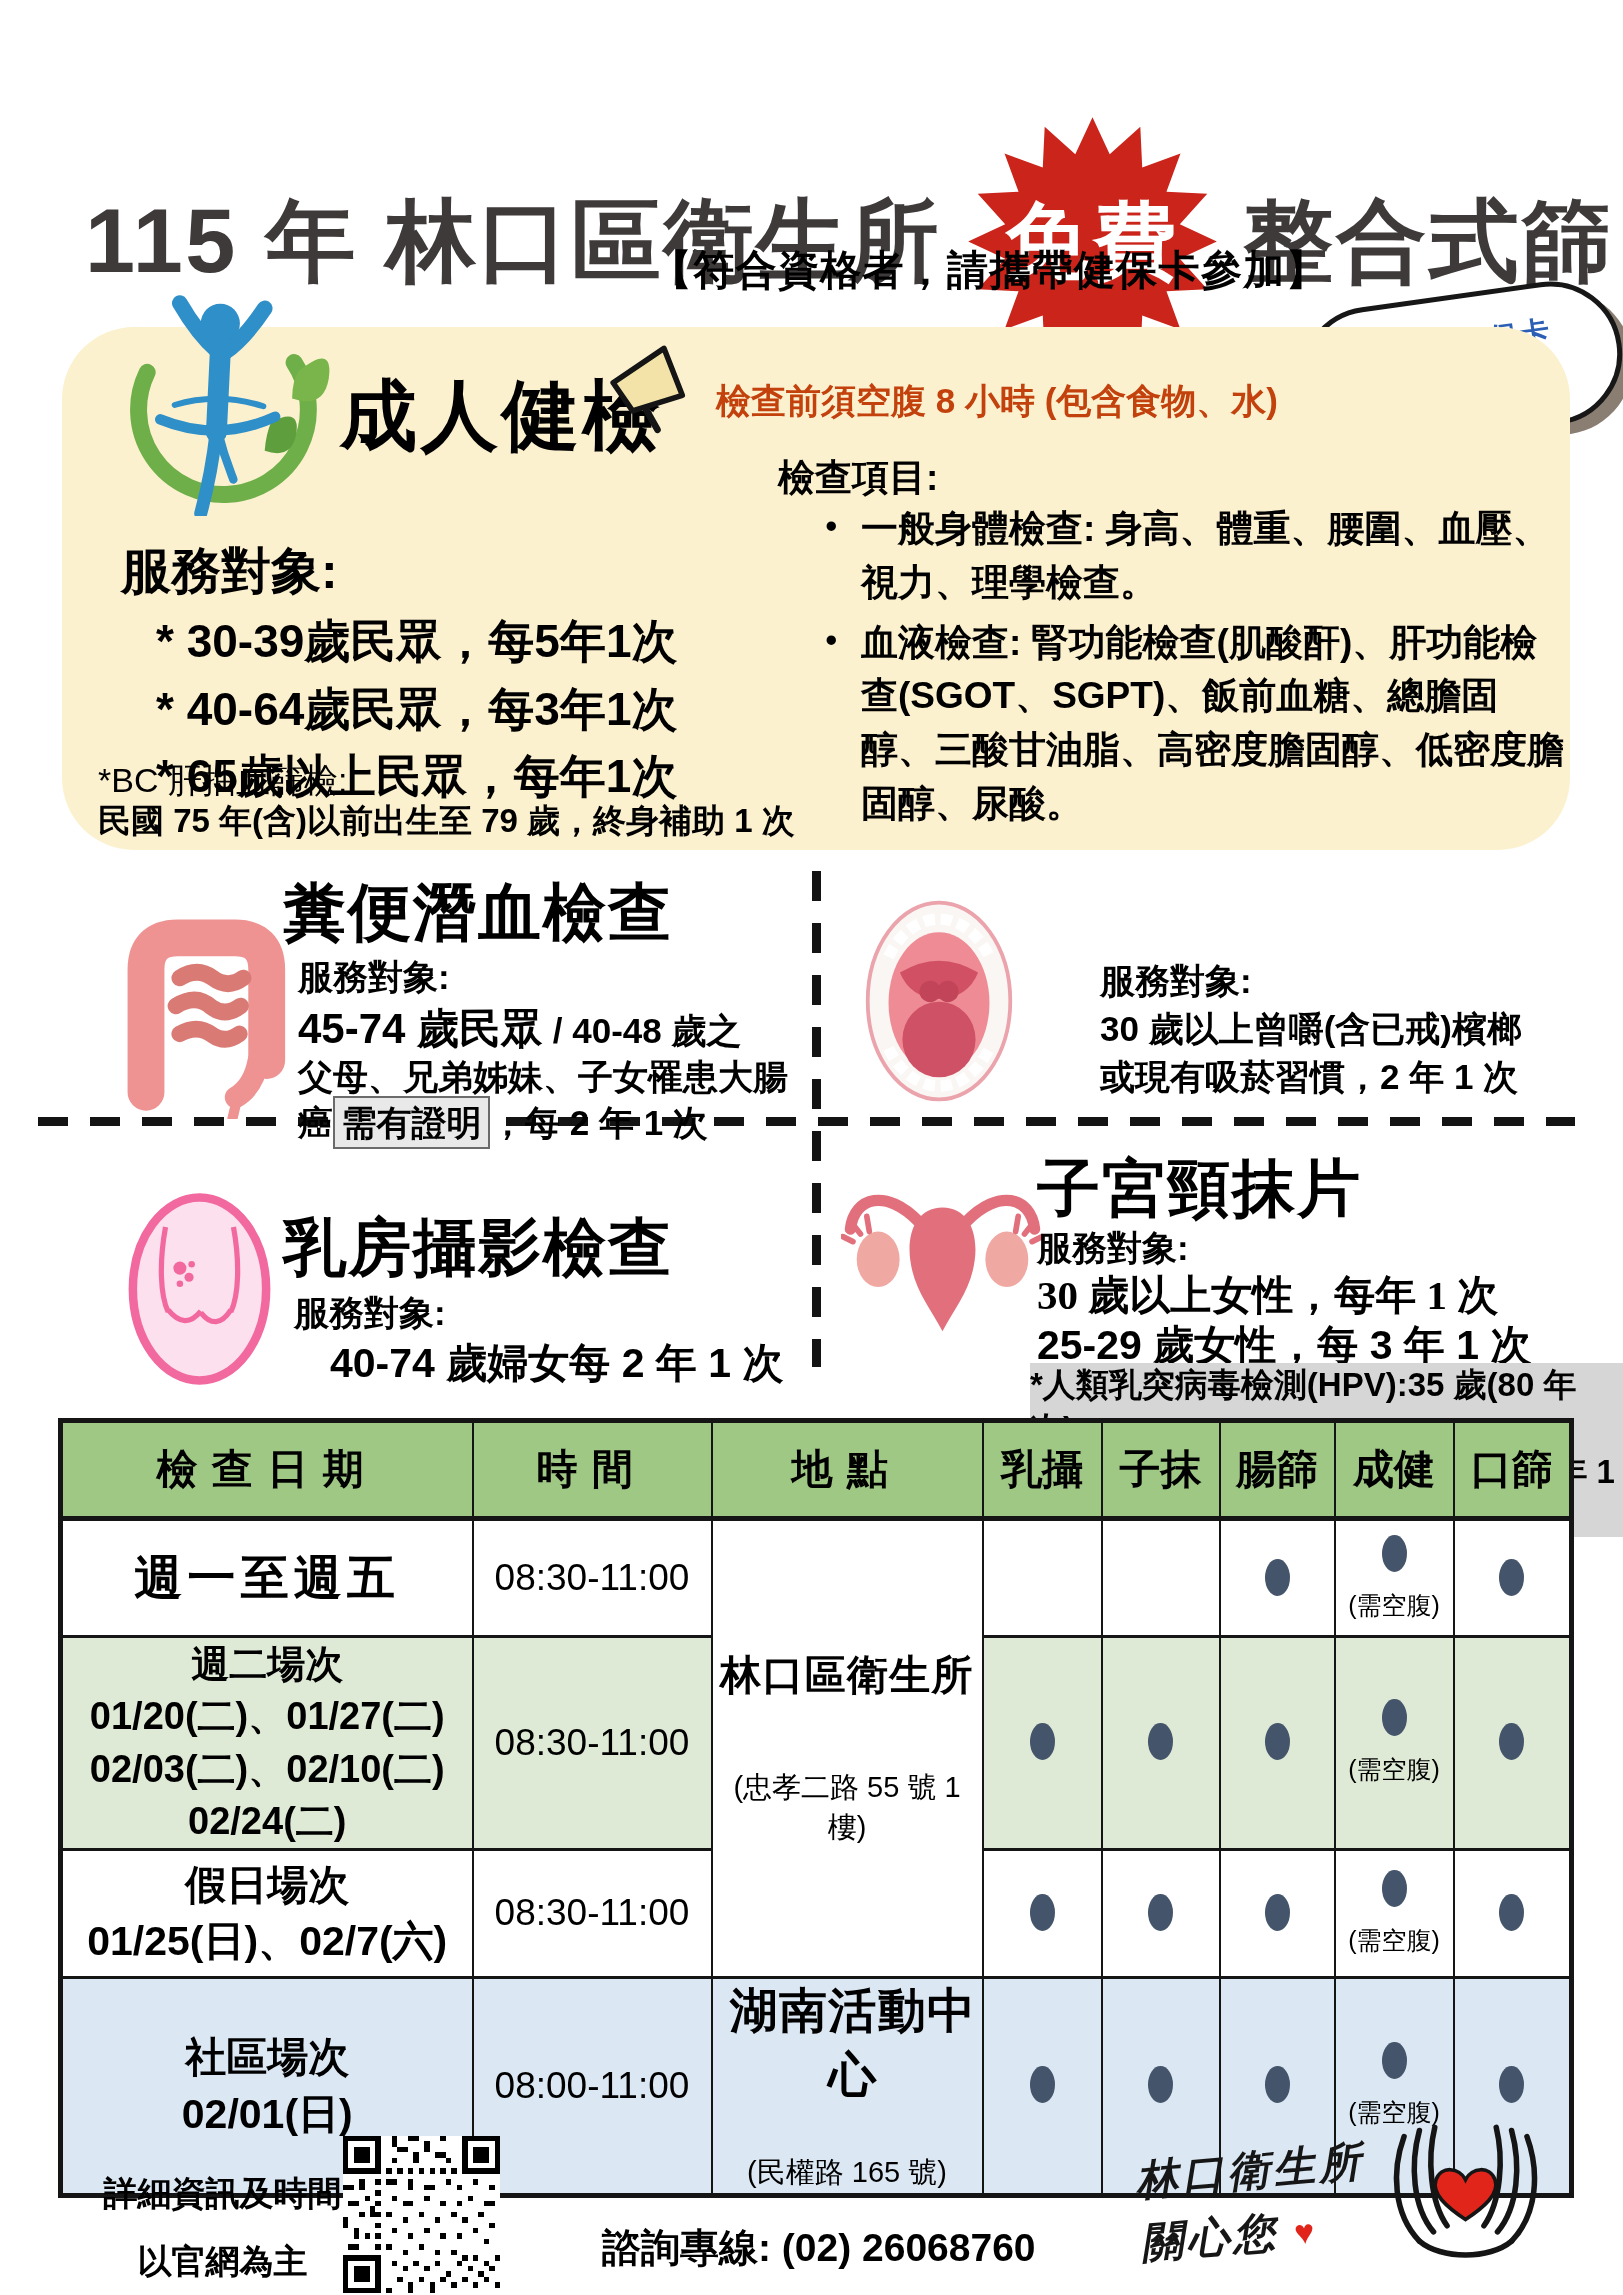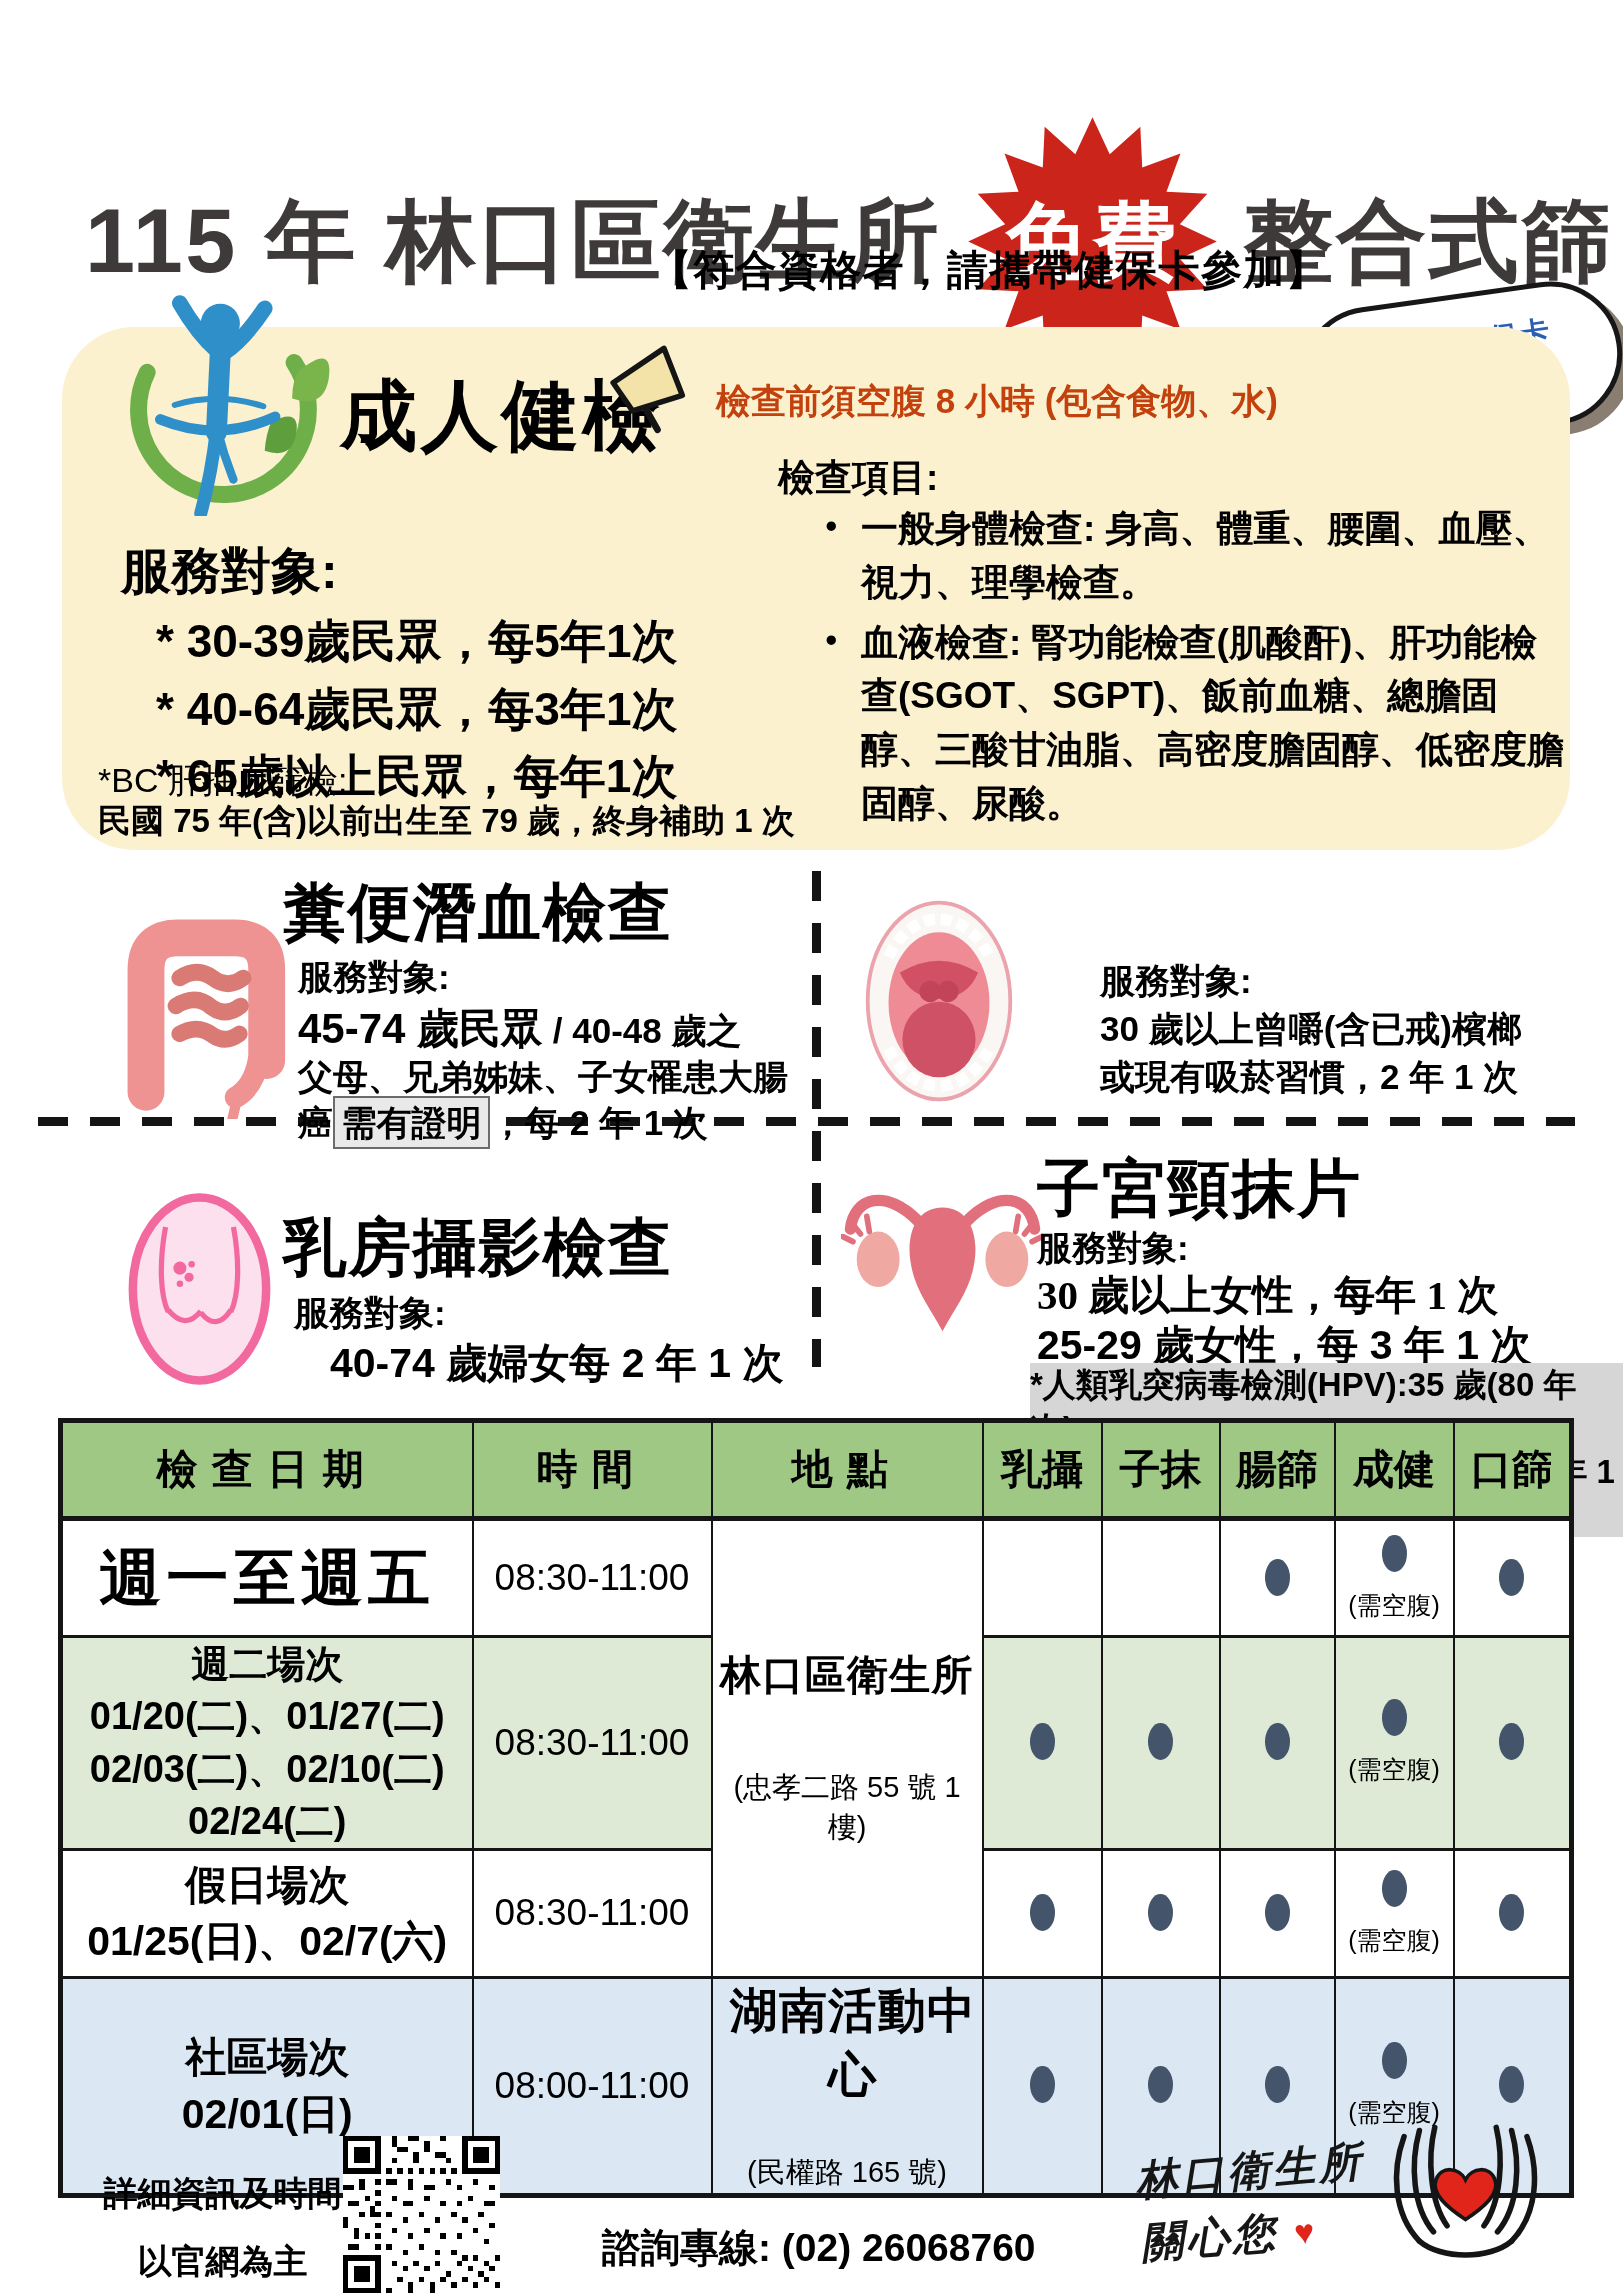--- a/index.html
+++ b/index.html
@@ -46,21 +46,21 @@
   .dash-h{background:repeating-linear-gradient(90deg,#141414 0 30px,transparent 30px 52px);}
   .dash-v{background:repeating-linear-gradient(180deg,#141414 0 30px,transparent 30px 52px);}
   
   table.sched{border-collapse:collapse;table-layout:fixed;background:#fff;}
   table.sched th,table.sched td{border-left:2px solid #151515;border-right:2px solid #151515;border-top:3.9px solid #151515;border-bottom:3.9px solid #151515;text-align:center;vertical-align:middle;padding:0;}
   table.sched{border:5.2px solid #151515;}
   table.sched th{background:#a0c885;font-size:41px;font-weight:700;border-bottom:5.2px solid #151515;}
   .th-wide{letter-spacing:14.4px;}
   .row-green td{background:#deead5;}
   .row-blue td{background:#dbe8f3;}
-  .date-xl{font-size:62px;font-weight:700;letter-spacing:5.2px;}
+  .date-xl{font-size:48px;font-weight:700;letter-spacing:5.2px;}
   .date-md{font-size:38px;font-weight:700;line-height:1.38;}
   .time-txt{font-size:37px;font-weight:400;}
   .loc-name{font-size:41px;font-weight:700;letter-spacing:1.3px;}
   .loc-addr{font-size:29px;font-weight:400;margin-top:65px;}
   .loc-addr-sm{font-size:29px;font-weight:400;margin-top:46px;}
   .dot{display:inline-block;width:25px;height:37px;border-radius:50%;background:#44546a;}
   .fast-note{font-size:25px;font-weight:400;margin-top:15px;}
   
   .foot-info{font-size:34px;font-weight:700;line-height:2.0;text-align:center;}
   .hotline{font-size:39px;font-weight:700;}

